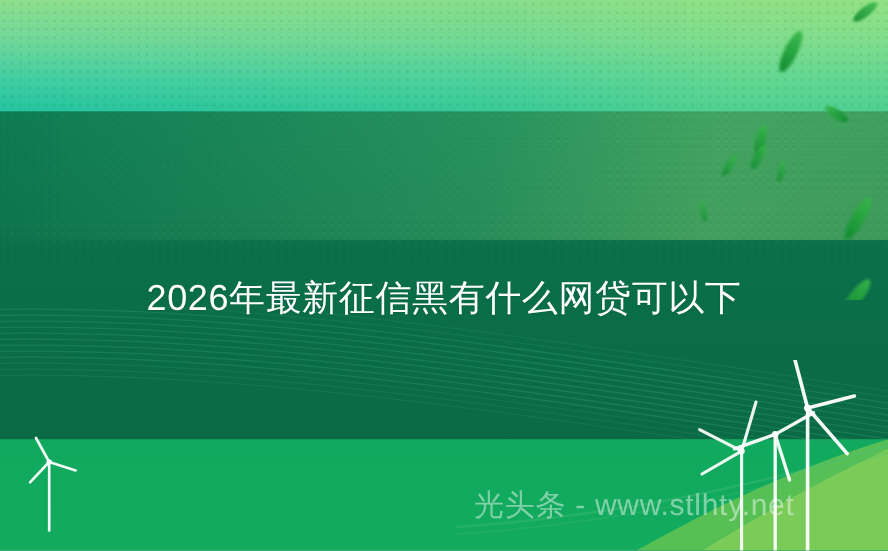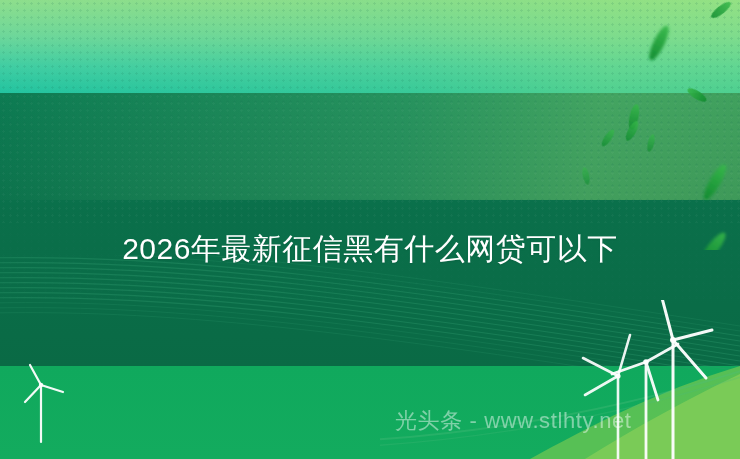--- a/index.html
+++ b/index.html
@@ -162,21 +162,21 @@
     white-space: pre-line;
     text-shadow: 0 1px 2px rgba(0,0,0,0.10);
   }
 
   
   .watermark {
     position: absolute;
     left: 395px;
     top: 404px;
     color: rgba(255,255,255,0.46);
-    font-size: 22px;
+    font-size: 25px;
     line-height: 34px;
     letter-spacing: 0.6px;
     white-space: nowrap;
     font-family: "Liberation Sans", "DejaVu Sans", sans-serif;
   }
 </style>
 </head>
 <body>
 
 <div class="canvas">

